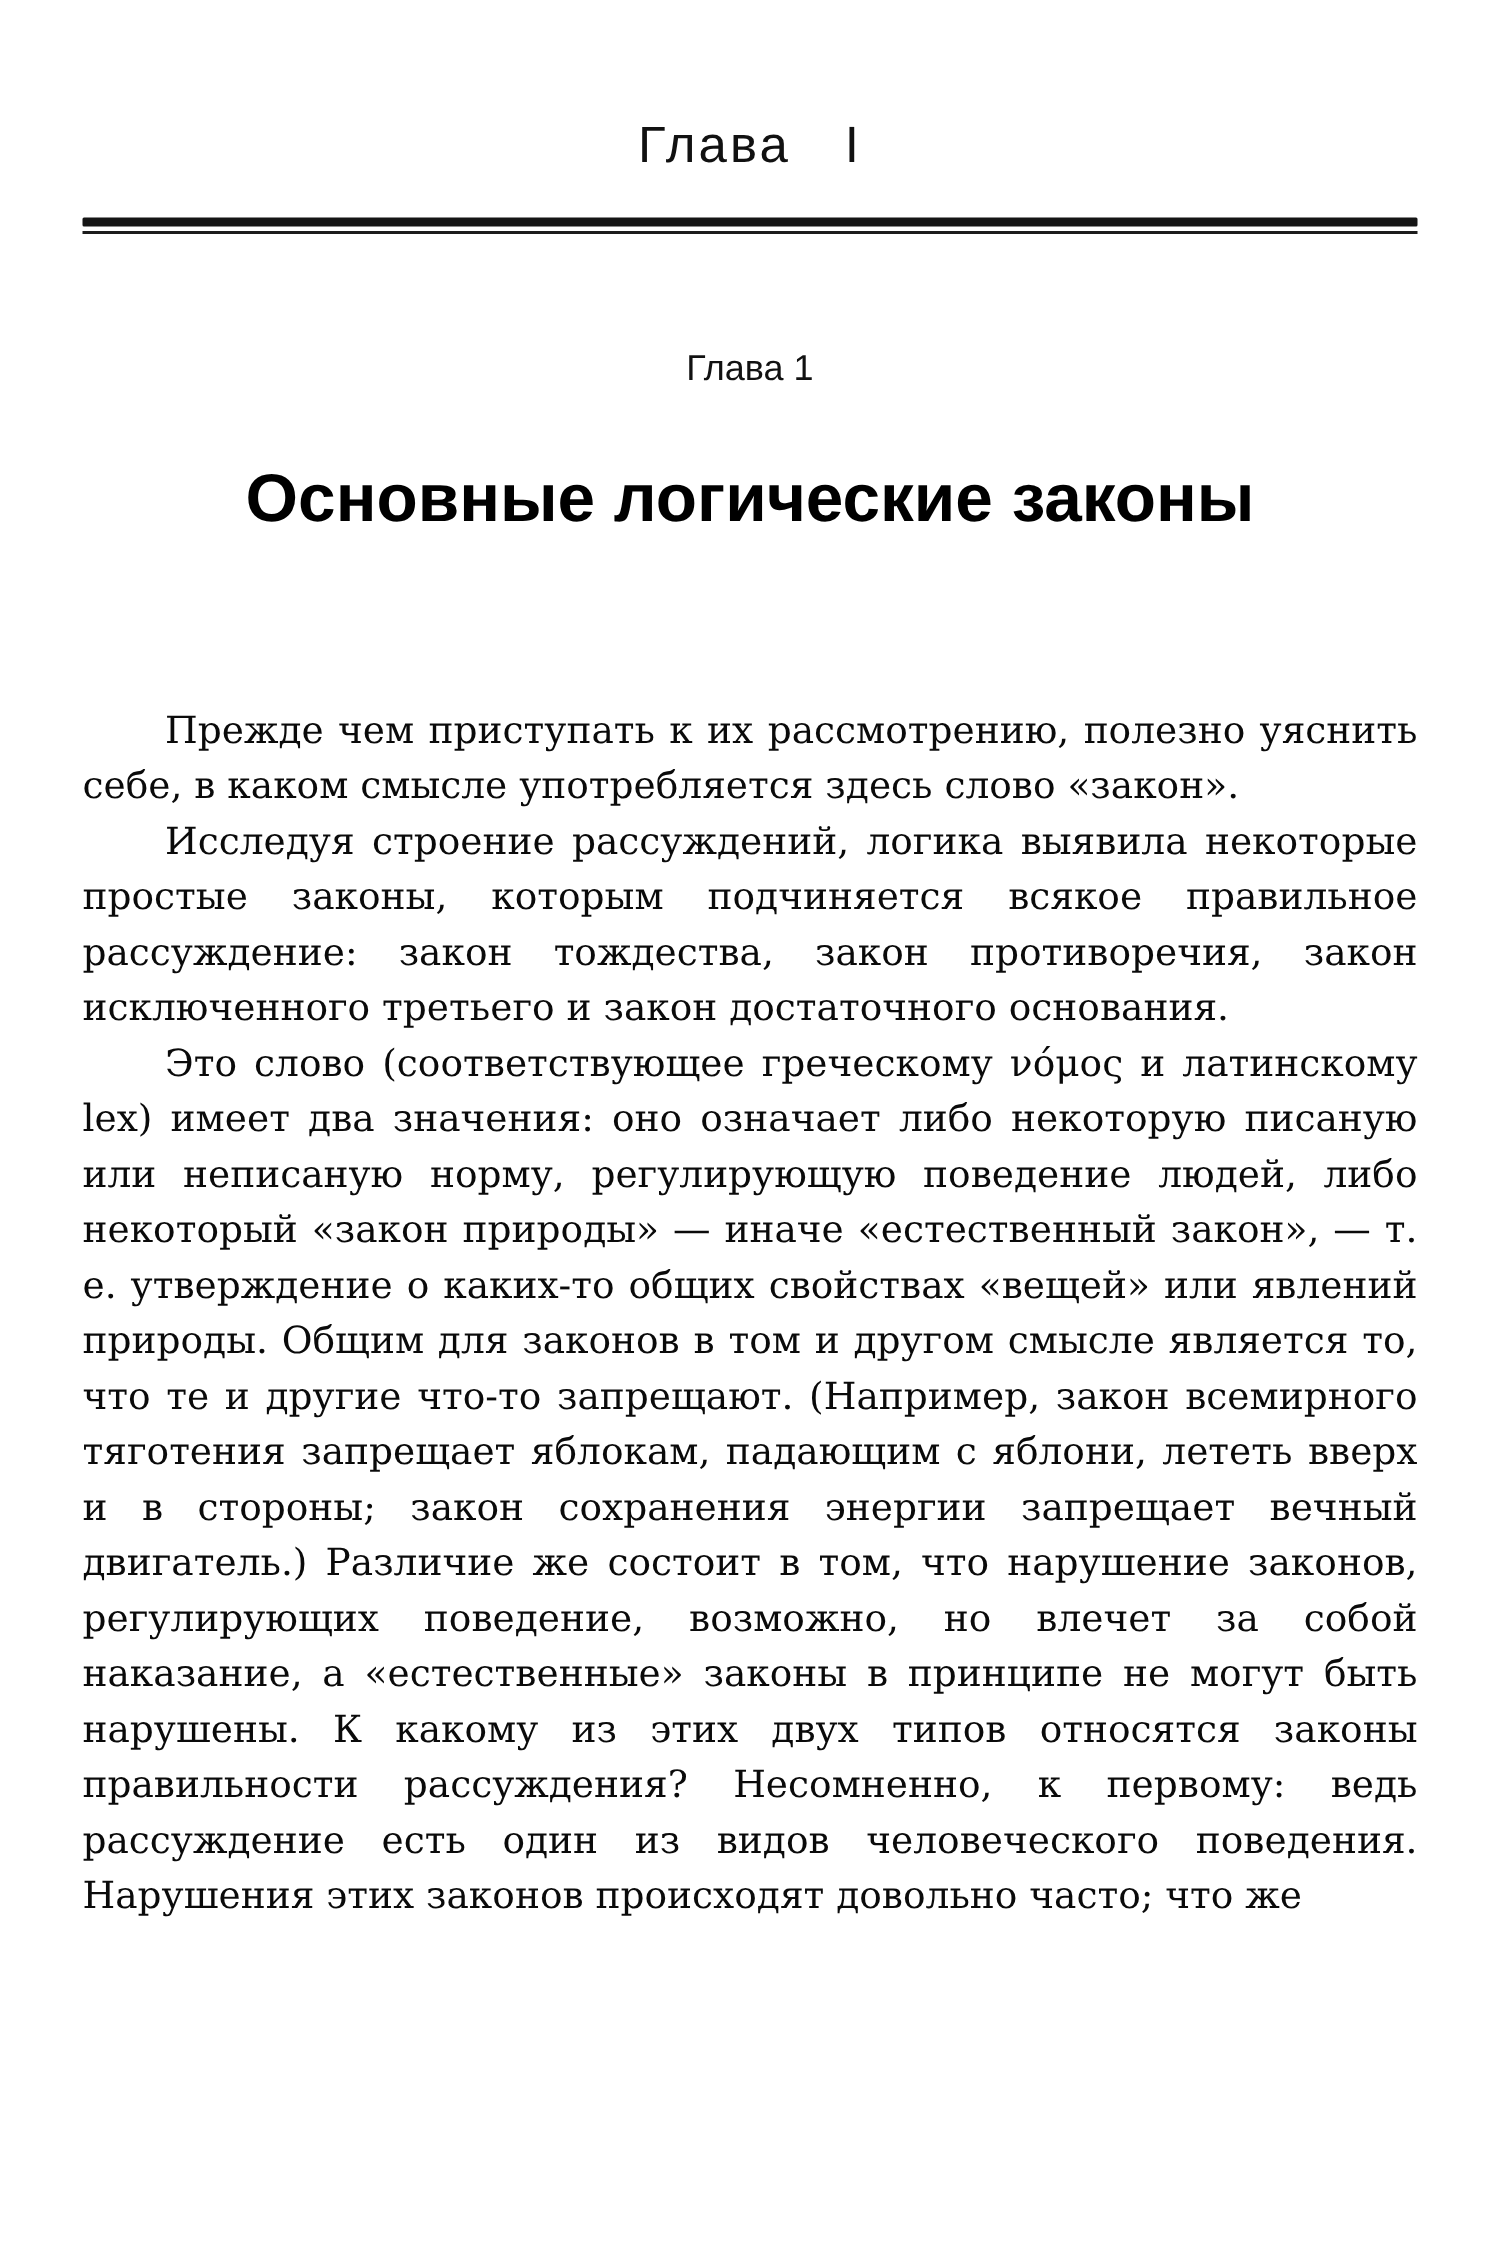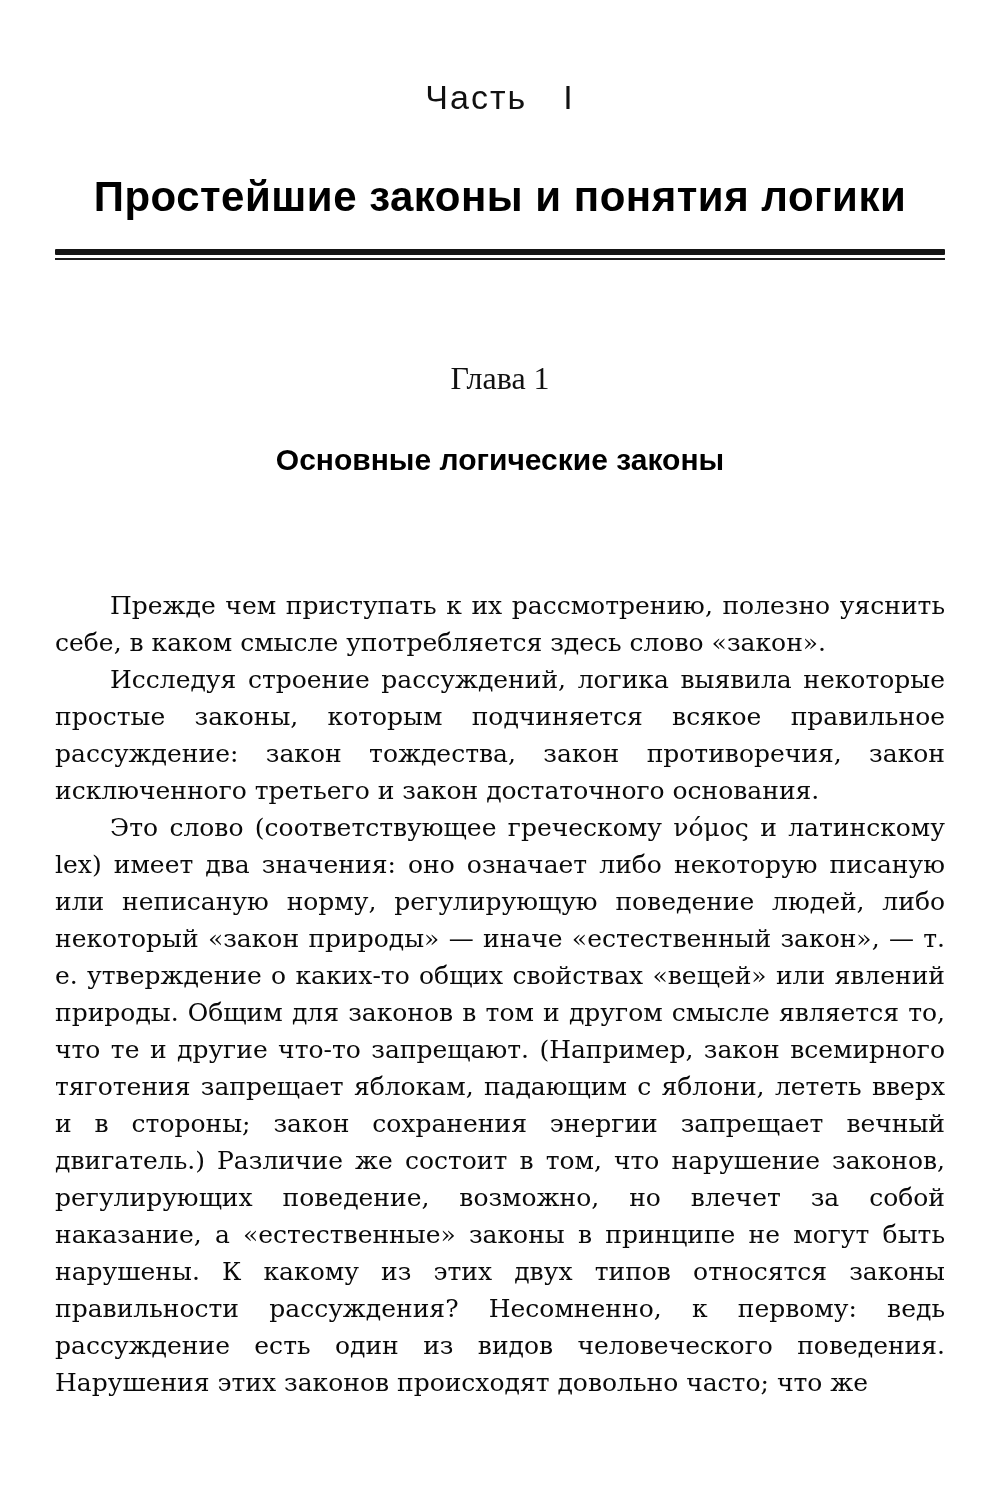--- a/index.html
+++ b/index.html
@@ -44,32 +44,32 @@
     height: 6px;
     background: #151515;
     border-radius: 1px;
   }
   .rule-thin {
     height: 2px;
     background: #1c1c1c;
     margin-top: 3px;
   }
   .chapter-label {
-    margin-top: 100px;
+    margin-top: 76px;
     text-align: center;
-    font-family: Liberation Serif, serif;
-    font-size: 32px;
+    font-family: Liberation Sans, sans-serif;
+    font-size: 24px;
     font-weight: 400;
     color: #111;
   }
   .chapter-title {
     margin-top: 46px;
     text-align: center;
     font-family: "Liberation Sans", sans-serif;
-    font-size: 30px;
+    font-size: 45px;
     font-weight: 700;
     color: #000;
   }
   .body-text {
     margin-top: 110px;
     font-family: "DejaVu Serif", "Liberation Serif", serif;
     font-size: 25px;
     line-height: 37px;
     text-align: justify;
     color: #0a0a0a;
@@ -78,23 +78,22 @@
     margin: 0;
     padding: 0;
     text-indent: 55px;
   }
 </style>
 </head>
 <body>
 
 <div class="page">
 
-  <div class="part-label">Часть I</div>
+  <div class="part-label">Глава I</div>
 
-  <div class="part-title">Простейшие законы и понятия логики</div>
 
   <div class="rule-wrap">
     <div class="rule-thick"></div>
     <div class="rule-thin"></div>
   </div>
 
   <div class="chapter-label">Глава 1</div>
 
   <div class="chapter-title">Основные логические законы</div>
 

